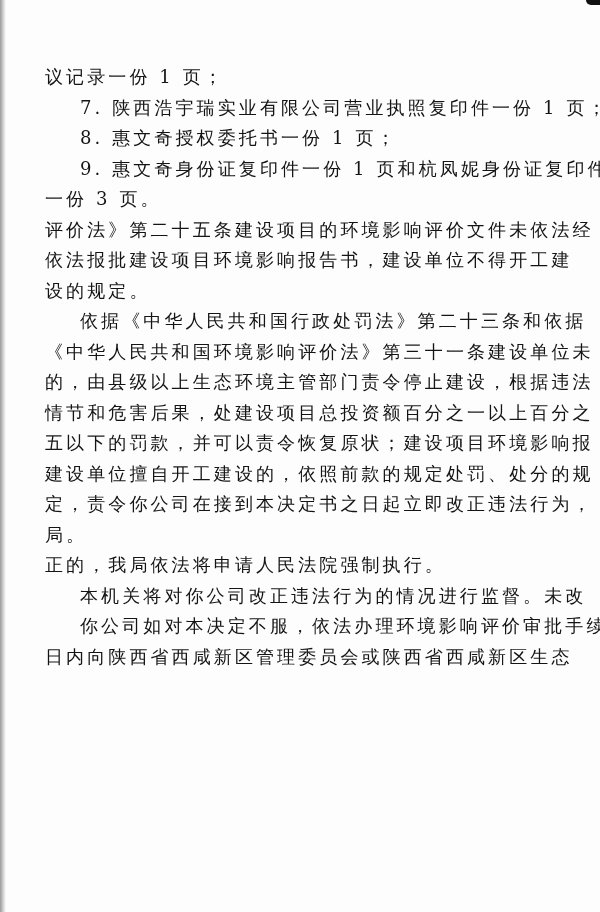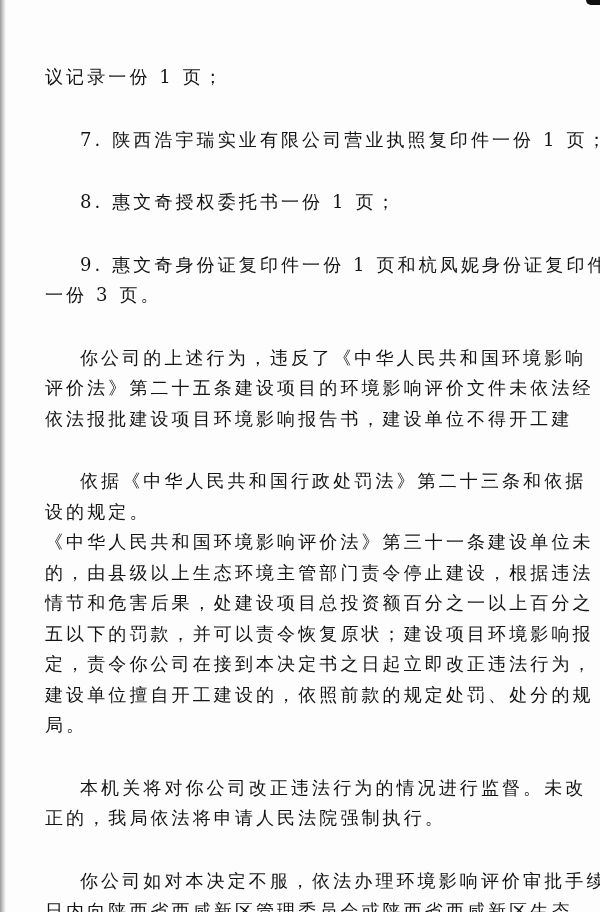--- a/index.html
+++ b/index.html
@@ -17,43 +17,42 @@
       position: absolute; right: 0; top: 0; width: 14px; height: 5px;
       background: #111; border-bottom-left-radius: 8px;
     }
     .page {
       position: absolute; left: 45px; top: 62px; width: 460px;
     }
     .line {
       height: 30.5px; line-height: 30.5px; font-size: 18px;
       white-space: nowrap; letter-spacing: 3.1px;
     }
-    .indent { padding-left: 35px; margin-top: 32px; }
+    .indent { padding-left: 35px; }
   </style>
 </head>
 <body>
 
 <div class="left-shadow"></div>
 <div class="corner-mark"></div>
 
 <div class="page">
   <div class="line">议记录一份 1 页；</div>
   <div class="line indent">7. 陕西浩宇瑞实业有限公司营业执照复印件一份 1 页；</div>
   <div class="line indent">8. 惠文奇授权委托书一份 1 页；</div>
   <div class="line indent">9. 惠文奇身份证复印件一份 1 页和杭凤妮身份证复印件</div>
   <div class="line">一份 3 页。</div>
-  <div class="line indent">你公司的上述行为，违反了《中华人民共和国环境影响</div>
   <div class="line">评价法》第二十五条建设项目的环境影响评价文件未依法经</div>
   <div class="line">依法报批建设项目环境影响报告书，建设单位不得开工建</div>
+  <div class="line">设的规定。</div>
   <div class="line indent">依据《中华人民共和国行政处罚法》第二十三条和依据</div>
-  <div class="line">设的规定。</div>
   <div class="line">《中华人民共和国环境影响评价法》第三十一条建设单位未</div>
   <div class="line">的，由县级以上生态环境主管部门责令停止建设，根据违法</div>
   <div class="line">情节和危害后果，处建设项目总投资额百分之一以上百分之</div>
   <div class="line">五以下的罚款，并可以责令恢复原状；建设项目环境影响报</div>
+  <div class="line">建设单位擅自开工建设的，依照前款的规定处罚、处分的规</div>
   <div class="line">定，责令你公司在接到本决定书之日起立即改正违法行为，</div>
-  <div class="line">建设单位擅自开工建设的，依照前款的规定处罚、处分的规</div>
   <div class="line">局。</div>
+  <div class="line">正的，我局依法将申请人民法院强制执行。</div>
   <div class="line indent">本机关将对你公司改正违法行为的情况进行监督。未改</div>
-  <div class="line">正的，我局依法将申请人民法院强制执行。</div>
   <div class="line indent">你公司如对本决定不服，依法办理环境影响评价审批手续</div>
   <div class="line">日内向陕西省西咸新区管理委员会或陕西省西咸新区生态</div>
 </div>
 
 </body></html>

